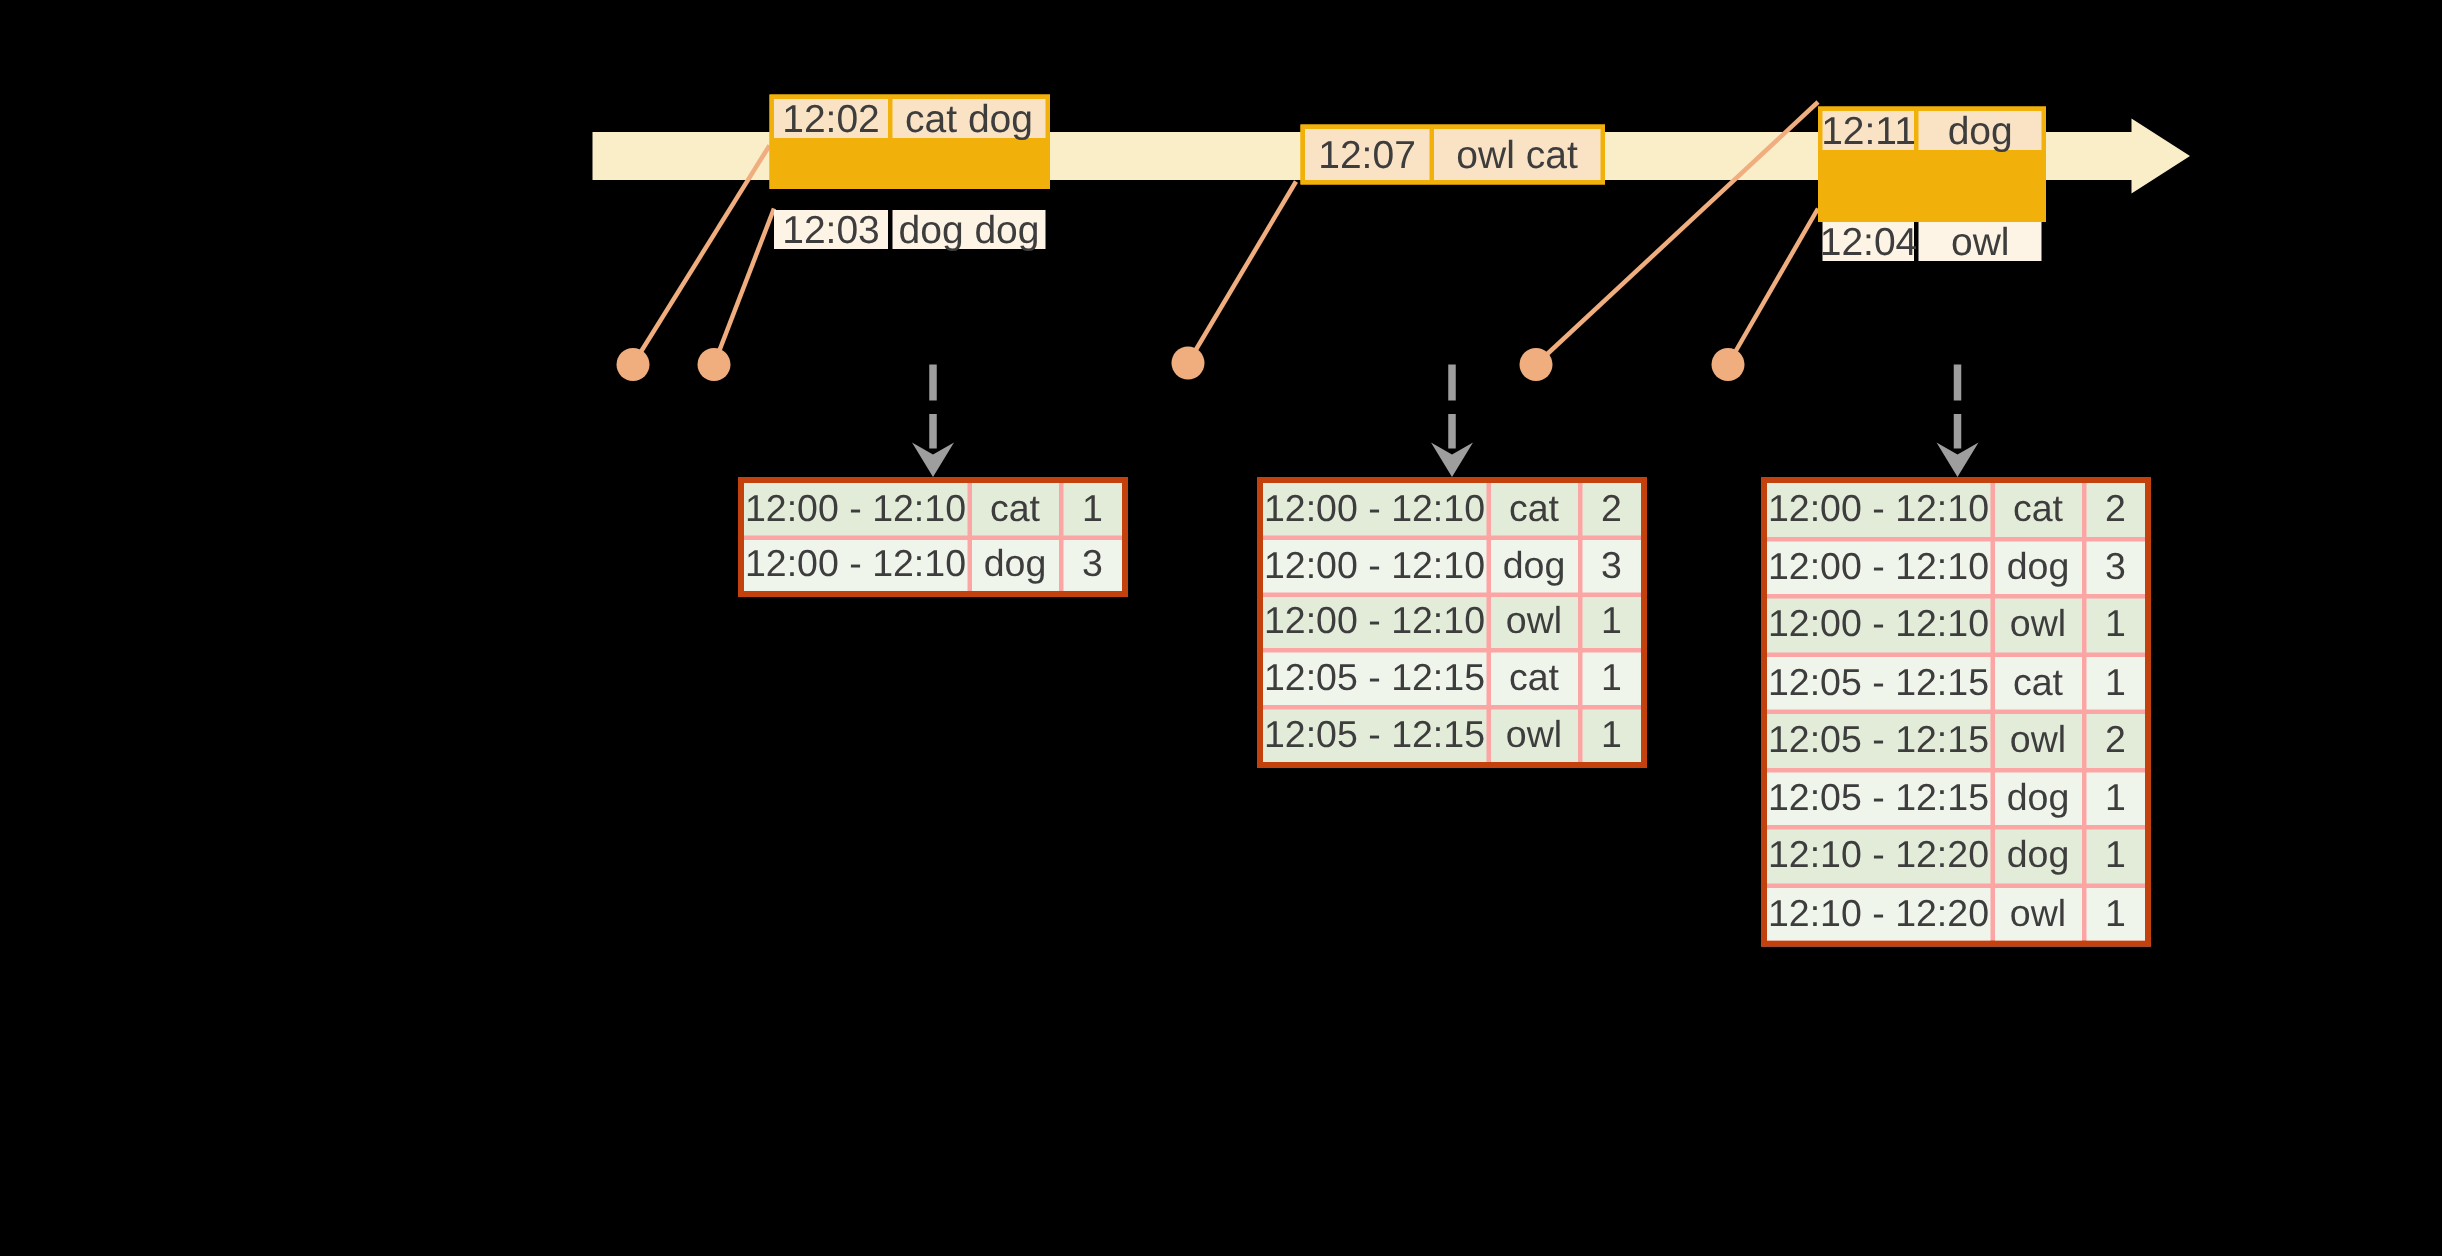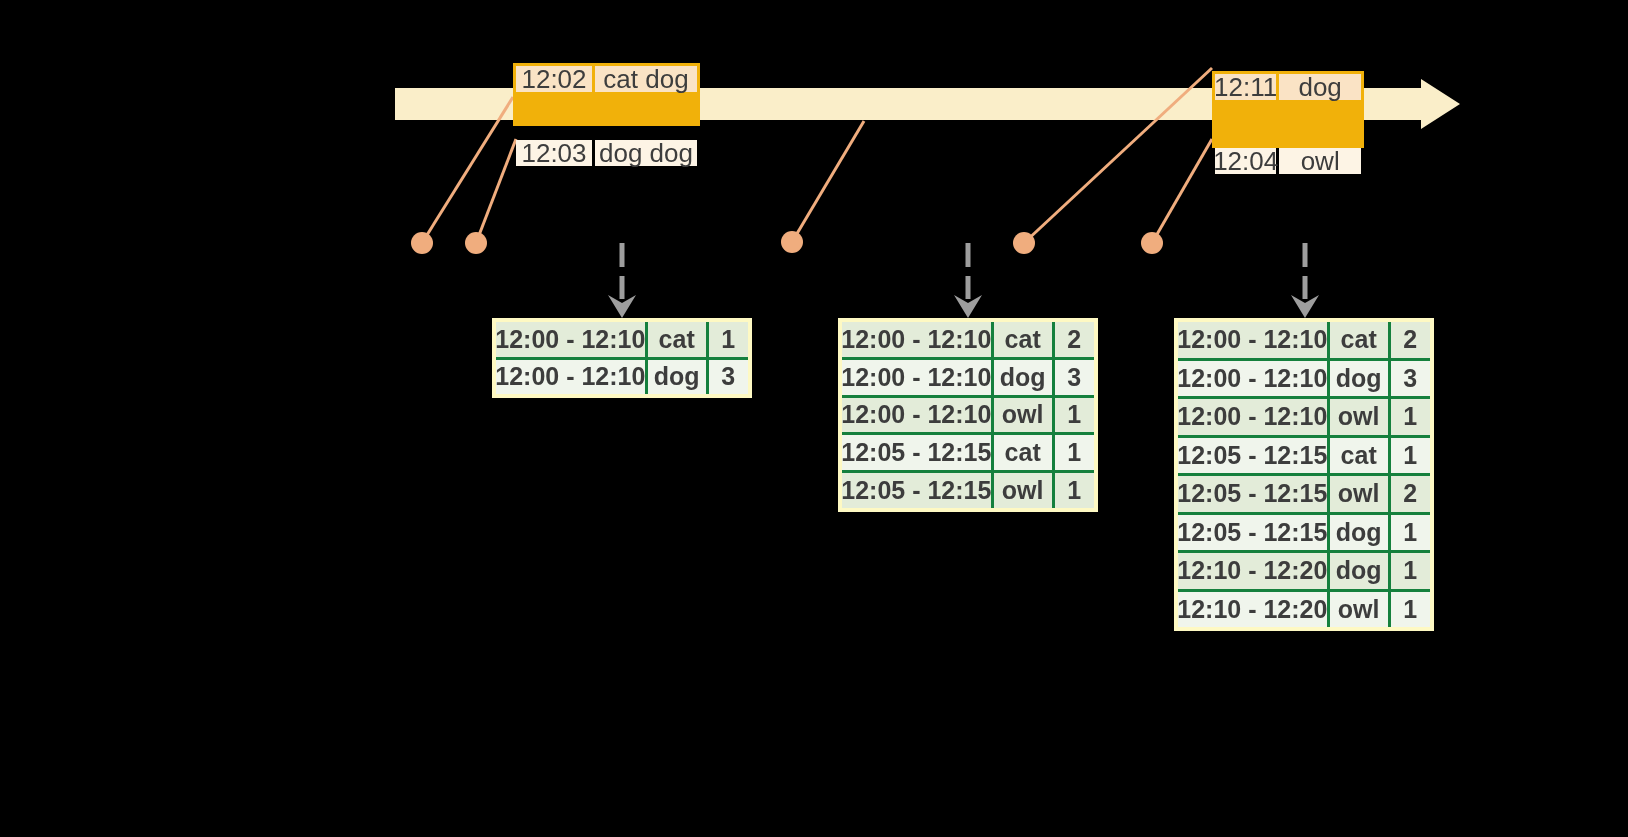--- a/index.html
+++ b/index.html
@@ -11,24 +11,23 @@
   
   .etable{
     position:absolute;display:grid;gap:3px;
     background:#F1B10A;border:3px solid #F1B10A;
     grid-template-columns:42% 1fr;grid-auto-rows:1fr;
     box-sizing:border-box;
   }
   
   .gtable{
     position:absolute;display:grid;gap:3px;
-    background:#15803d;border:4px solid #fef9c3;
+    background:#fca5a5;border:4px solid #c2410c;
     grid-template-columns:59% 23% 1fr;grid-auto-rows:1fr;
     box-sizing:border-box;
-    font-weight:bold;
   }
   .row{display:contents;}
   .cell{
     display:flex;align-items:center;justify-content:center;
     color:#3D3D3D;line-height:1;white-space:nowrap;
   }
   .etable .cell{font-size:26px;}
   .gtable .cell{font-size:25px;}
   .etable .r-peach > .cell{background:#FAE3C5;}
   .etable .r-cream > .cell{background:#FDF4E5;margin-top:45px;}
@@ -74,20 +73,26 @@
     <div class="row r-peach">
       <div class="cell">12:02</div>
       <div class="cell">cat dog</div>
     </div>
     <div class="row r-cream">
       <div class="cell">12:03</div>
       <div class="cell">dog dog</div>
     </div>
   </div>
 
+  <div class="etable" style="left:867px;top:83px;width:203px;height:40px">
+    <div class="row r-peach">
+      <div class="cell">12:07</div>
+      <div class="cell">owl cat</div>
+    </div>
+  </div>
 
   <div class="etable" style="left:1212px;top:71px;width:152px;height:77px">
     <div class="row r-peach">
       <div class="cell">12:11</div>
       <div class="cell">dog</div>
     </div>
     <div class="row r-cream">
       <div class="cell">12:04</div>
       <div class="cell">owl</div>
     </div>

